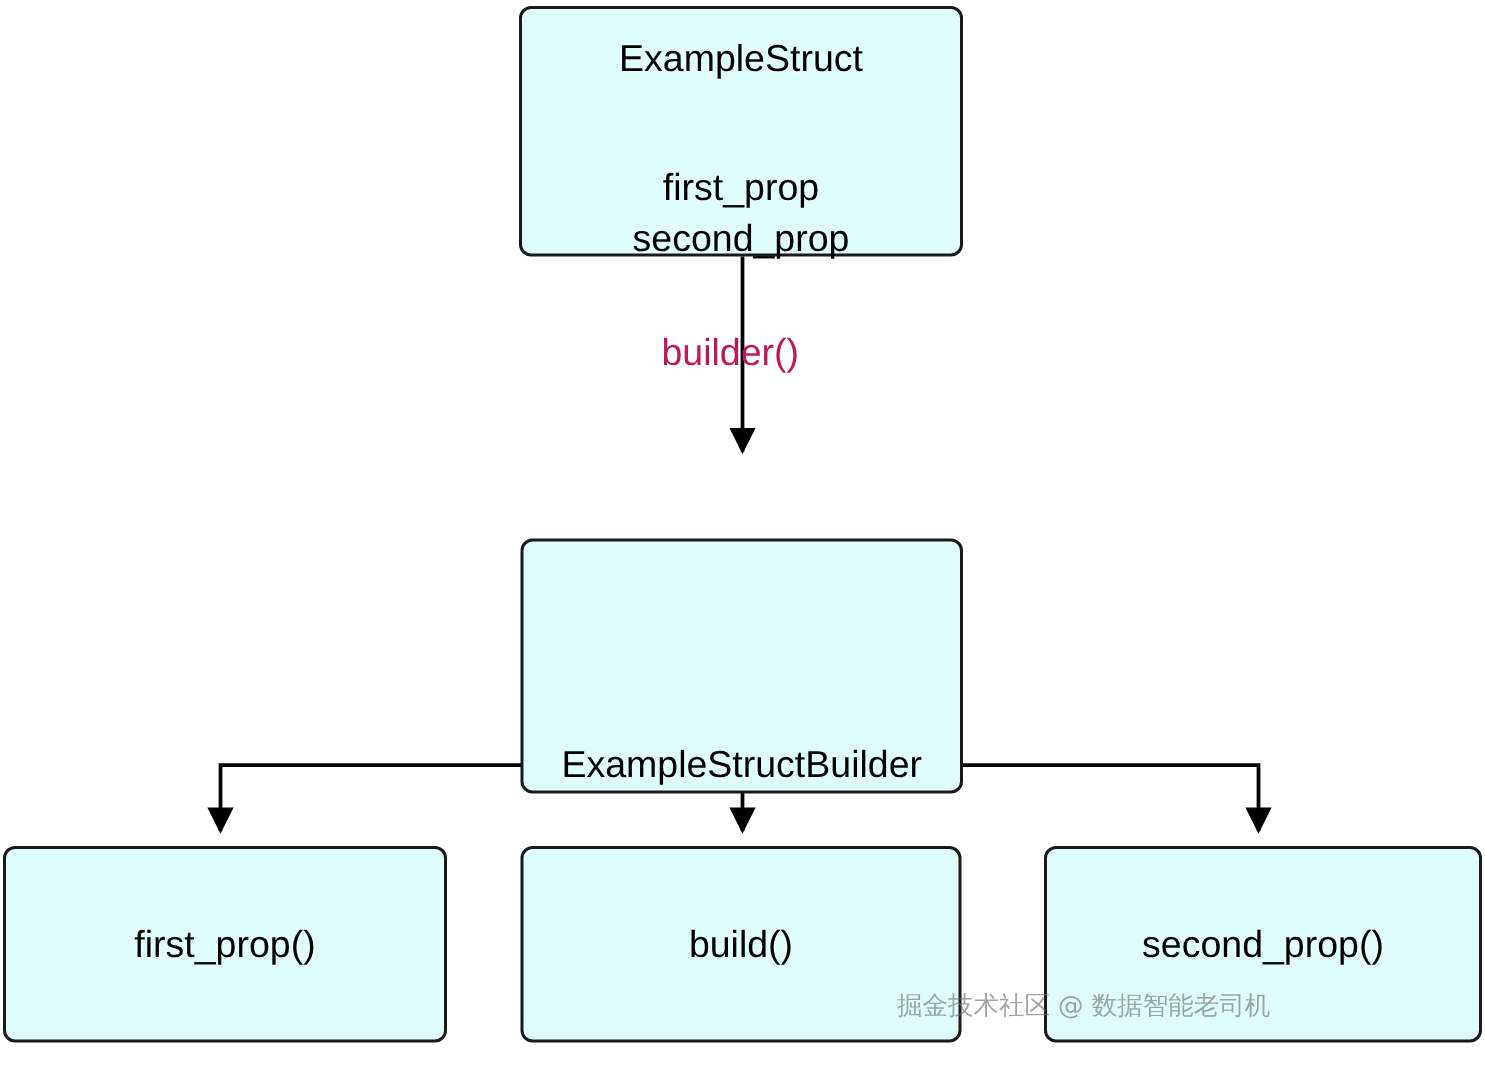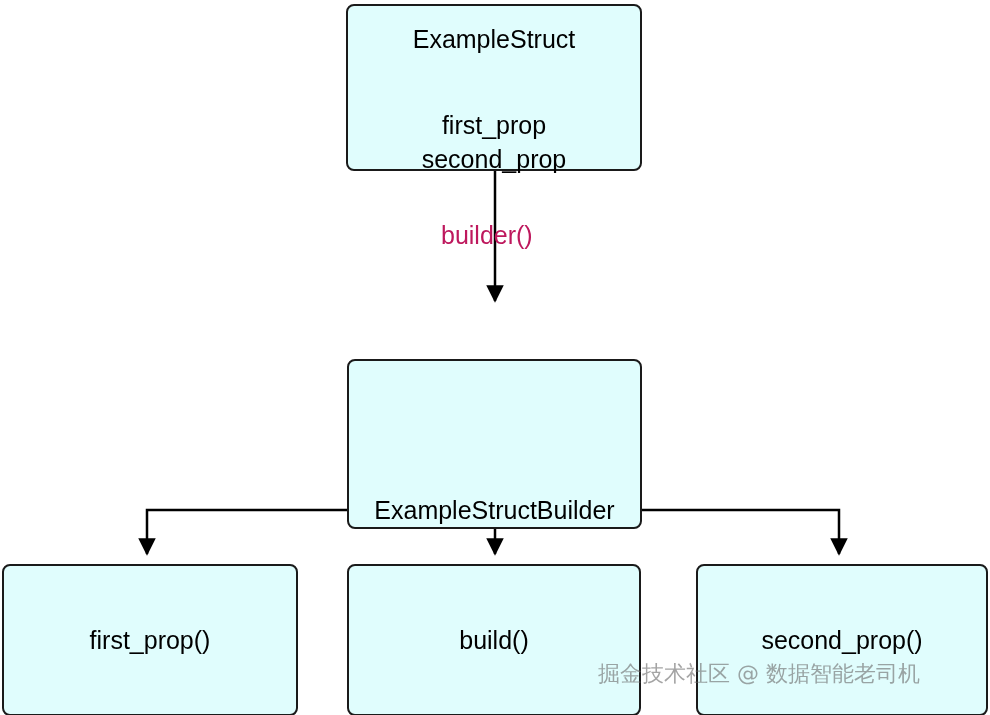--- a/index.html
+++ b/index.html
@@ -72,21 +72,21 @@
     top: 311px;
     width: 295px;
     height: 170px;
     justify-content: flex-end;
     margin-top: 48px;
   }
 
   
   .leaf {
     top: 564px;
-    height: 152px;
+    height: 131px;
     justify-content: center;
   }
   #node-first-prop-method { left: 2px;   width: 296px; }
   #node-build-method      { left: 347px; width: 294px; }
   #node-second-prop-method{ left: 696px; width: 292px; }
 
   
   .edge-label {
     position: absolute;
     color: #be185d;
@@ -99,21 +99,21 @@
     left: 441px;
     top: 221px;
   }
 
   
   #watermark {
     position: absolute;
     left: 598px;
     top: 659px;
     font-family: "DejaVu Sans", sans-serif;
-    font-size: 22px;
+    font-size: 17px;
     color: #6e6e6e;
     opacity: 0.62;
     white-space: nowrap;
     z-index: 5;
   }
 </style>
 </head>
 <body>
 
 <div id="canvas">

